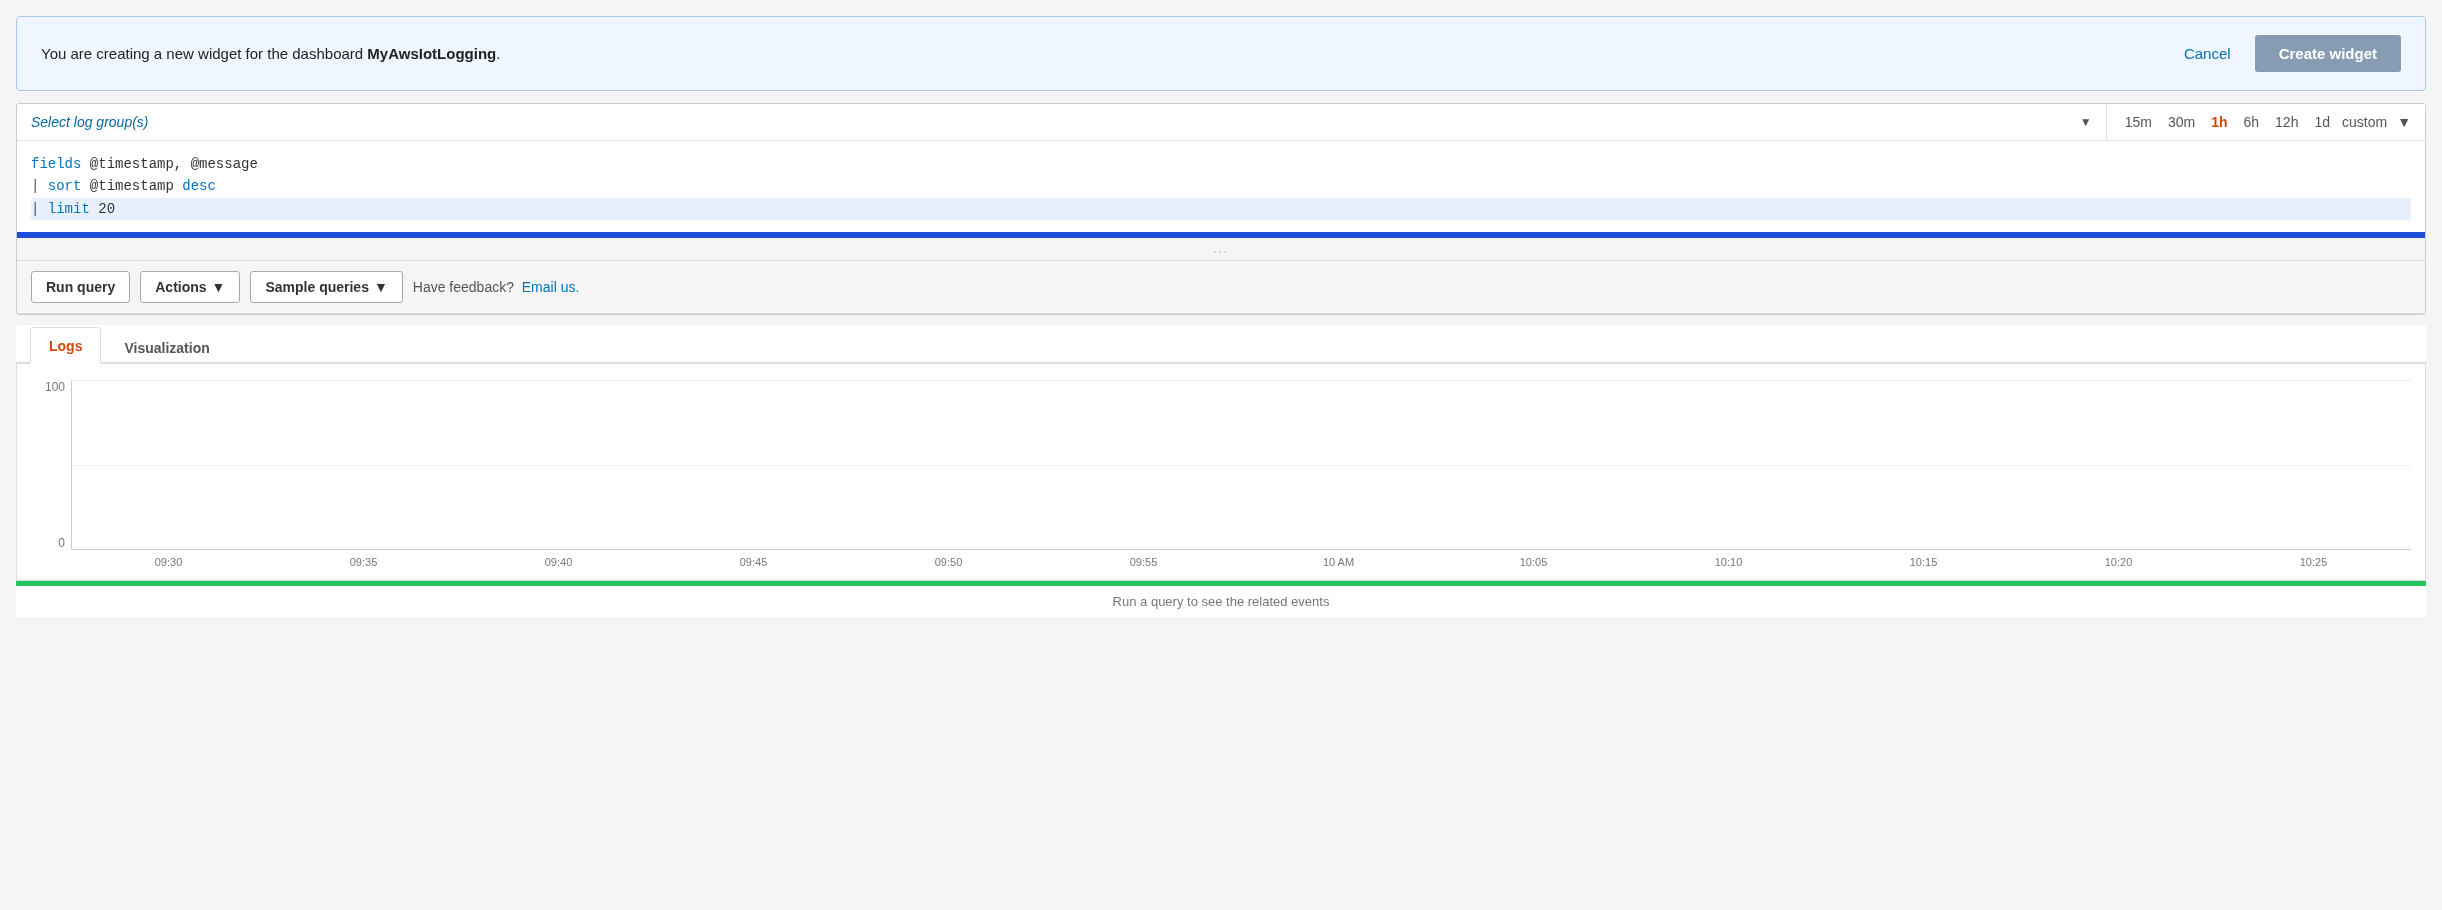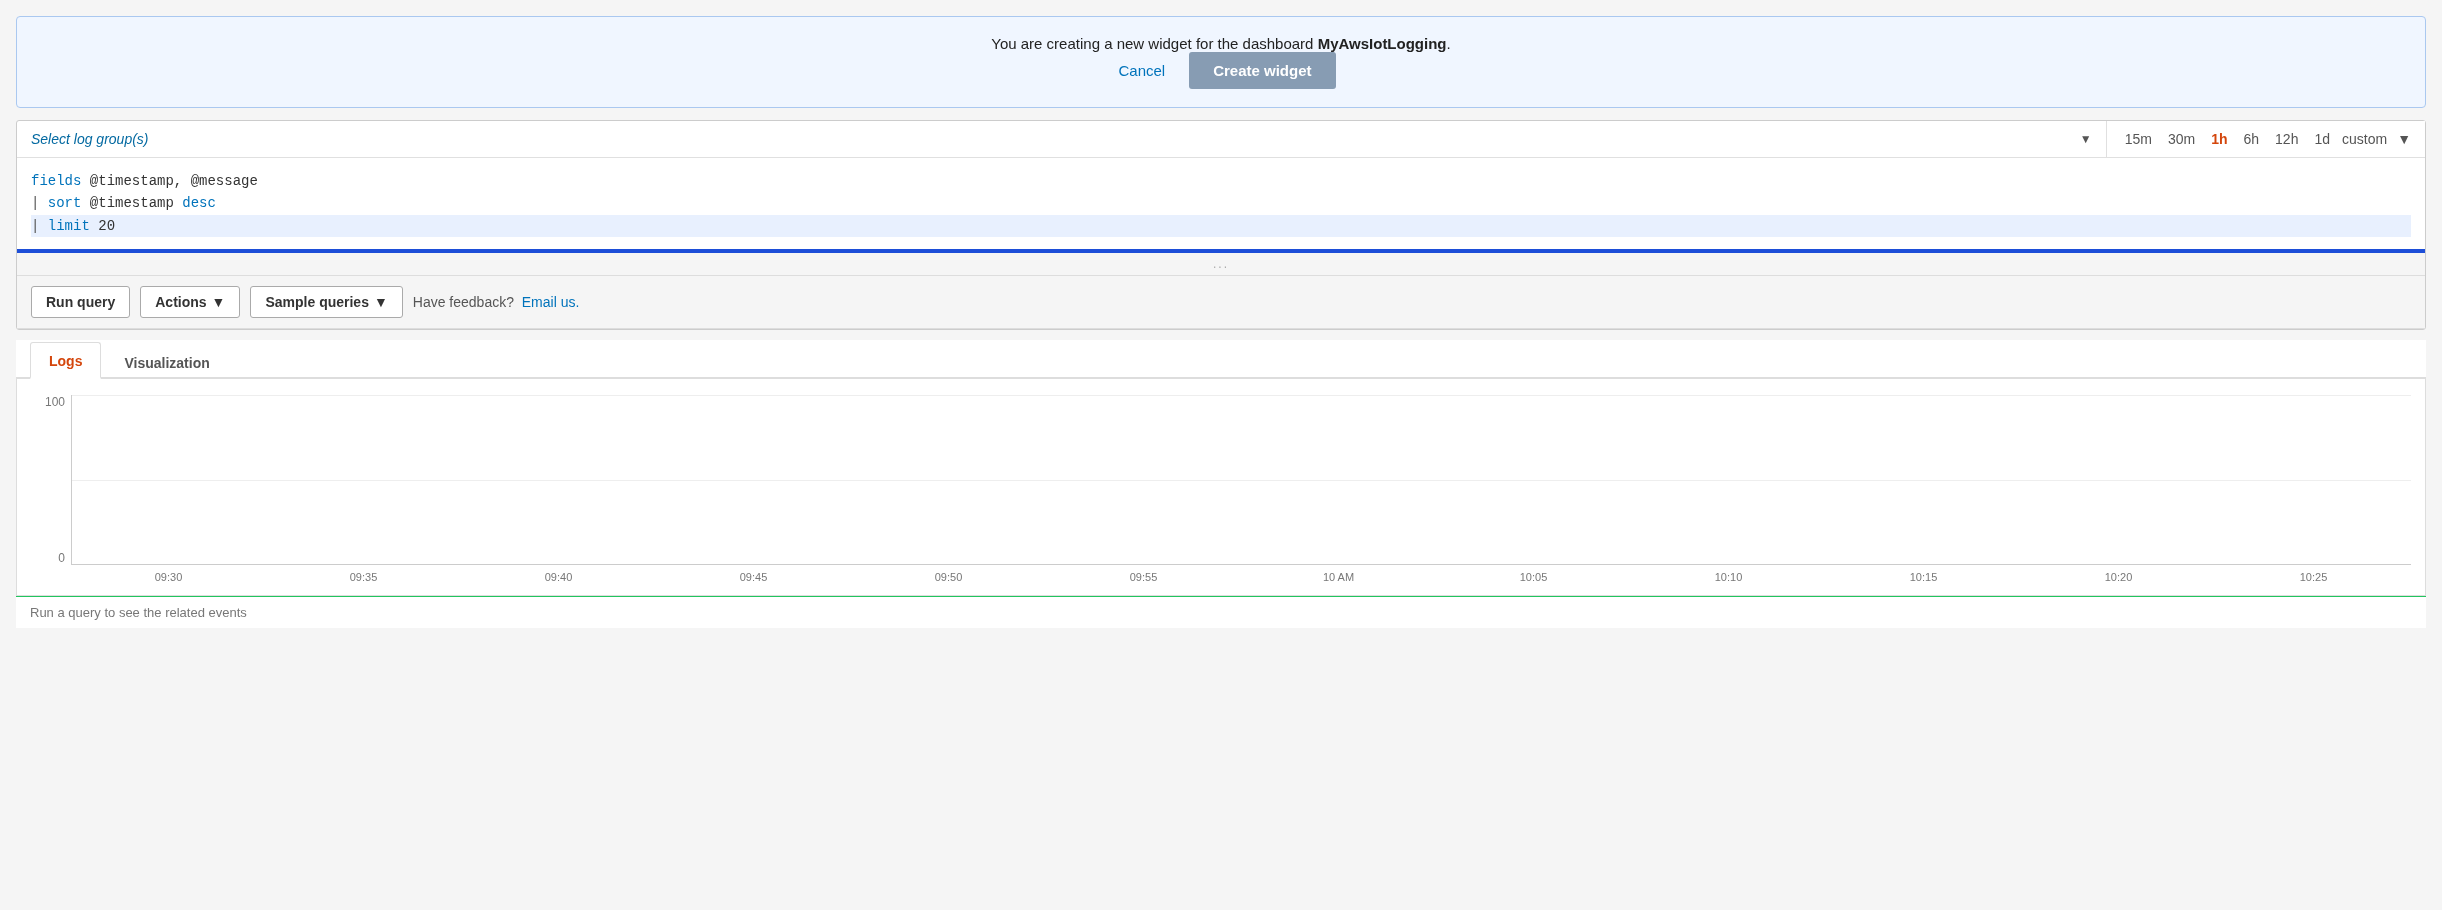--- a/index.html
+++ b/index.html
@@ -13,21 +13,20 @@
     
     .top-banner {
       background: #f0f6ff;
       border: 1.5px solid #aac8f0;
       border-radius: 4px;
       margin: 16px 16px 12px 16px;
       padding: 18px 24px;
       display: flex;
       align-items: center;
       justify-content: space-between;
-      flex-direction: column;
     }
     .top-banner-text {
       font-size: 15px;
       color: #222;
     }
     .top-banner-text strong {
       font-weight: 700;
     }
     .top-banner-actions {
       display: flex;
@@ -121,21 +120,21 @@
     }
 
     
     .query-editor {
       padding: 12px 14px;
       background: #fff;
       font-family: 'Courier New', Courier, monospace;
       font-size: 14px;
       line-height: 1.6;
       min-height: 80px;
-      border-bottom: 4px solid #1d4ed8;
+      border-bottom: 6px solid #1d4ed8;
     }
     .query-line {
       display: block;
     }
     .kw-blue { color: #0073bb; }
     .kw-pipe { color: #555; }
     .kw-normal { color: #333; }
     .cursor-line { background: #e8f0fe; display: block; }
 
     
@@ -266,21 +265,22 @@
       text-align: center;
       flex: 1;
     }
 
     
     .status-bar {
       padding: 8px 14px;
       font-size: 13px;
       color: #777;
       background: #fff;
-      border-top: 1px solid #22c55e;
+      border-top: 5px solid #22c55e;
+      text-align: center;
     }
 
     .chart-gridline-h {
       position: absolute;
       left: 0;
       right: 0;
       border-top: 1px solid #eee;
     }
   </style>
 </head>

